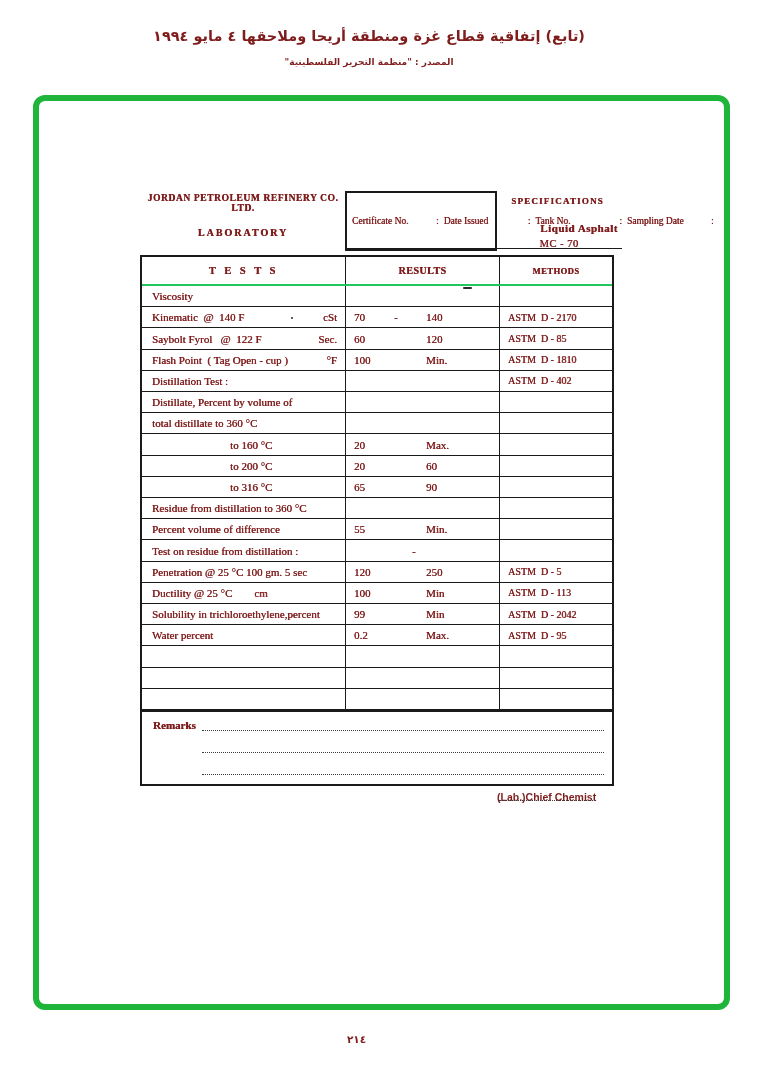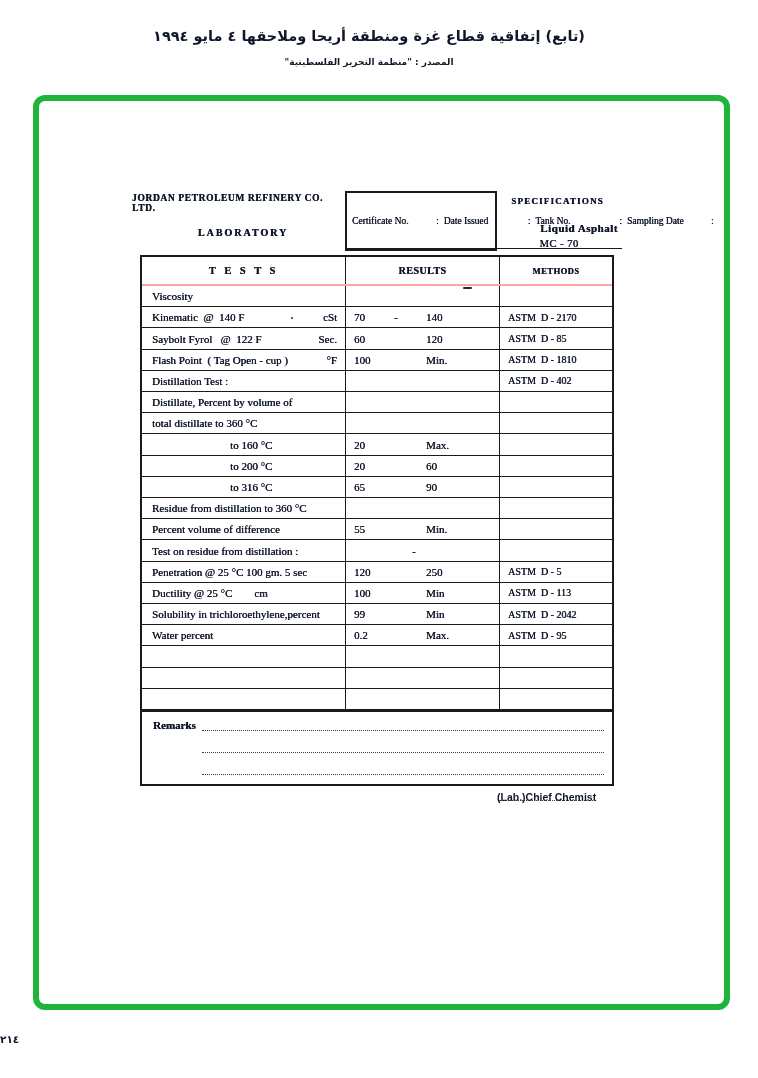--- a/index.html
+++ b/index.html
@@ -1,44 +1,44 @@
 <!DOCTYPE html>
 <html><head>
 <meta charset="utf-8">
 <style>
   * { margin:0; padding:0; box-sizing:border-box; }
   html,body { background:#ffffff; }
   .page {
     position:relative; width:758px; height:1078px; background:#ffffff;
-    font-family:"Liberation Serif", serif; color:#0f172a; overflow:hidden;
+    font-family:"Liberation Serif", serif; color:#7f1d1d; overflow:hidden;
   }
   .ink { text-shadow:0.35px 0 0 currentColor; }
 
   
   .title-ar {
     position:absolute; top:28px; left:0; right:20px; text-align:center;
     direction:rtl; font-family:"DejaVu Sans", sans-serif; font-weight:bold; font-size:14.5px;
   }
   .subtitle-ar {
     position:absolute; top:57px; left:0; right:20px; text-align:center;
     direction:rtl; font-family:"DejaVu Sans", sans-serif; font-weight:bold; font-size:9px;
   }
   .pagenum-ar {
-    position:absolute; top:1033px; left:0; right:45px; 
+    position:absolute; top:1033px; left:0; right:45px; text-align:center;
     font-family:"DejaVu Sans", sans-serif; font-weight:bold; font-size:10.5px;
   }
 
   
   .frame {
     position:absolute; left:33px; top:95px; width:697px; height:915px;
     border:6px solid #1fb53a; border-radius:12px; background:#ffffff;
   }
 
   
-  .company { position:absolute; left:132px; top:193px; width:206px; 
+  .company { position:absolute; left:140px; top:193px; width:206px; text-align:center;
              font-weight:bold; font-size:9.5px; letter-spacing:0.6px; }
   .laboratory { position:absolute; left:140px; top:227px; width:206px; text-align:center;
              font-weight:bold; font-size:10px; letter-spacing:2px; }
 
   .cert-box { position:absolute; left:345px; top:191px; width:152px; height:60px;
               border:2px solid #1a1a1a; display:flex; flex-direction:row; }
   .cert-row { flex:1; display:flex; align-items:center; padding-left:5px;
               border-bottom:1.5px solid #1a1a1a; font-size:9.5px; }
   .cert-row:last-child { border-bottom:none; }
   .cert-label { display:inline-block; width:84px; white-space:pre; }
@@ -46,21 +46,21 @@
   .specs   { position:absolute; left:500px; top:196px; width:115px; text-align:center;
              font-weight:bold; font-size:9px; letter-spacing:1.2px; }
   .product { position:absolute; left:520px; top:222px; width:118px; text-align:center;
              font-weight:bold; font-size:11px; letter-spacing:0.5px; }
   .grade   { position:absolute; left:500px; top:238px; width:118px; text-align:center;
              font-size:10.5px; letter-spacing:0.5px; }
 
   
   .spec-table { position:absolute; left:140px; top:255px; width:474px; height:456px;
                 border:2px solid #1a1a1a; display:flex; flex-direction:column; }
-  .thead { height:29px; display:flex; border-bottom:2px solid #fca5a5; }
+  .thead { height:29px; display:flex; border-bottom:2px solid #22c55e; }
   .tr { flex:1; display:flex; border-bottom:1.5px solid #1a1a1a; }
   .tr:last-child { border-bottom:none; }
   .td, .th { height:100%; }
   .c1 { width:204px; border-right:1.5px solid #1a1a1a; display:flex; align-items:center;
         padding-left:10px; position:relative; font-size:11px; }
   .c1 > .tname { white-space:pre; }
   .c2 { width:154px; border-right:1.5px solid #1a1a1a; position:relative; font-size:11px; }
   .c3 { flex:1; display:flex; align-items:center; padding-left:8px; font-size:10px; white-space:pre; }
   .indent .c1 { padding-left:88px; }
   .unit { position:absolute; right:8px; }

